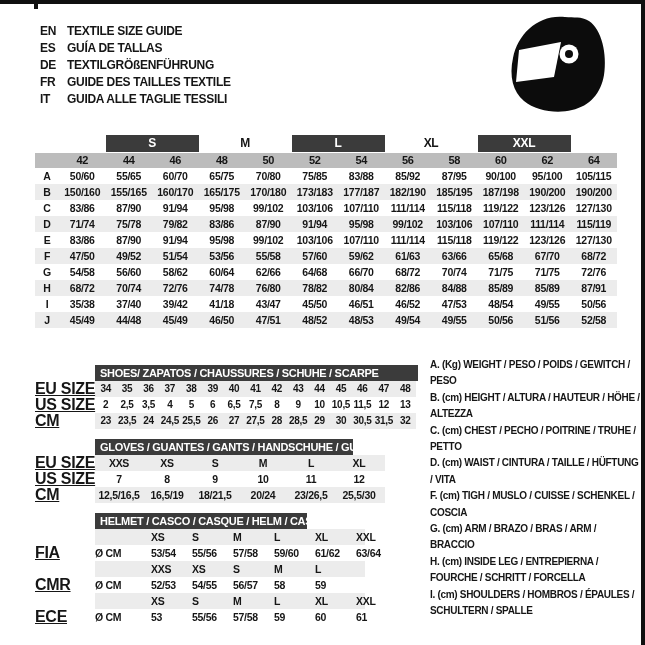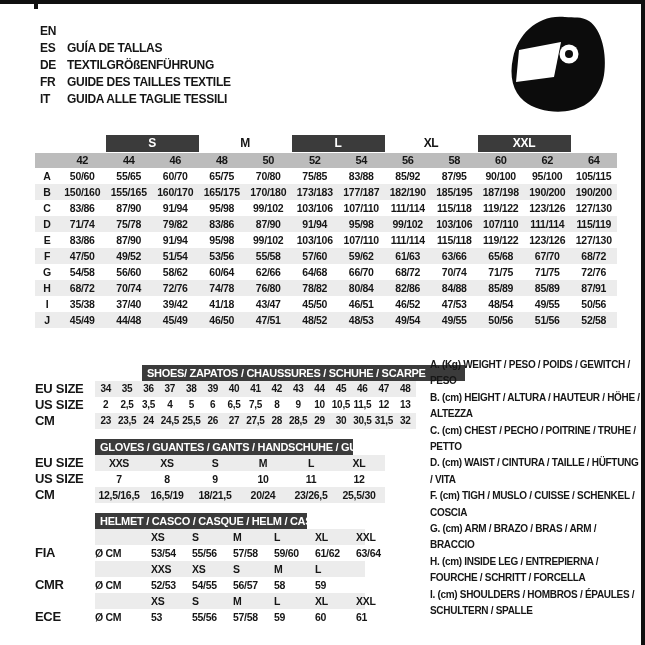--- a/index.html
+++ b/index.html
@@ -24,25 +24,25 @@
   .sizegroups .boxed{background:#3b3b3b;color:#ffffff;}
   .numband{left:35px;top:153px;height:15px;background:#bcbcbc;}
   .numband .cell{height:15px;line-height:15px;text-align:center;font-size:11px;}
   .mainrows{left:35px;top:168px;}
   .mrow{height:16px;}
   .mrow .cell{height:16px;line-height:16px;text-align:center;font-size:10.5px;white-space:nowrap;}
   .mrow .letter{text-align:center;}
   .mrow.alt{background:#ececec;}
   
   .bar{background:#3b3b3b;color:#ffffff;font-size:11px;height:16px;line-height:16px;padding-left:5px;white-space:nowrap;overflow:hidden;}
-  .bar-shoes{left:95px;top:365px;width:318px;margin-left:47px;}
+  .bar-shoes{left:95px;top:365px;width:318px;}
   .bar-gloves{left:95px;top:439px;width:253px;}
   .bar-helmet{left:95px;top:513px;width:207px;}
   
-  .rowlabel{left:35px;height:16px;line-height:16px;font-size:13px;white-space:nowrap;}
+  .rowlabel{left:35px;height:16px;line-height:16px;font-size:16px;white-space:nowrap;text-decoration:underline;}
   
   .shoesrows{left:95px;top:381px;}
   .srow{display:grid;grid-template-columns:repeat(15,21.4px);height:16px;}
   .srow .cell{height:16px;line-height:16px;text-align:center;font-size:10px;white-space:nowrap;}
   .srow.alt{background:#ececec;}
   
   .glovesrows{left:95px;top:455px;}
   .grow{display:grid;grid-template-columns:repeat(6,48px);height:16px;width:290px;}
   .grow .cell{height:16px;line-height:16px;text-align:center;font-size:10.5px;white-space:nowrap;}
   .grow.alt{background:#ececec;}
@@ -60,20 +60,21 @@
 </head>
 <body>
 
 <div class="abs top-border"></div>
 <div class="abs right-border"></div>
 <div class="abs crop-tick"></div>
 
 <div class="abs langs" id="langs">
     <div class="lang-row">
       <div class="lang-code">EN</div>
+      <div class="lang-text">TEXTILE SIZE GUIDE</div>
     </div>
     <div class="lang-row">
       <div class="lang-code">ES</div>
       <div class="lang-text">GUÍA DE TALLAS</div>
     </div>
     <div class="lang-row">
       <div class="lang-code">DE</div>
       <div class="lang-text">TEXTILGRÖßENFÜHRUNG</div>
     </div>
     <div class="lang-row">

